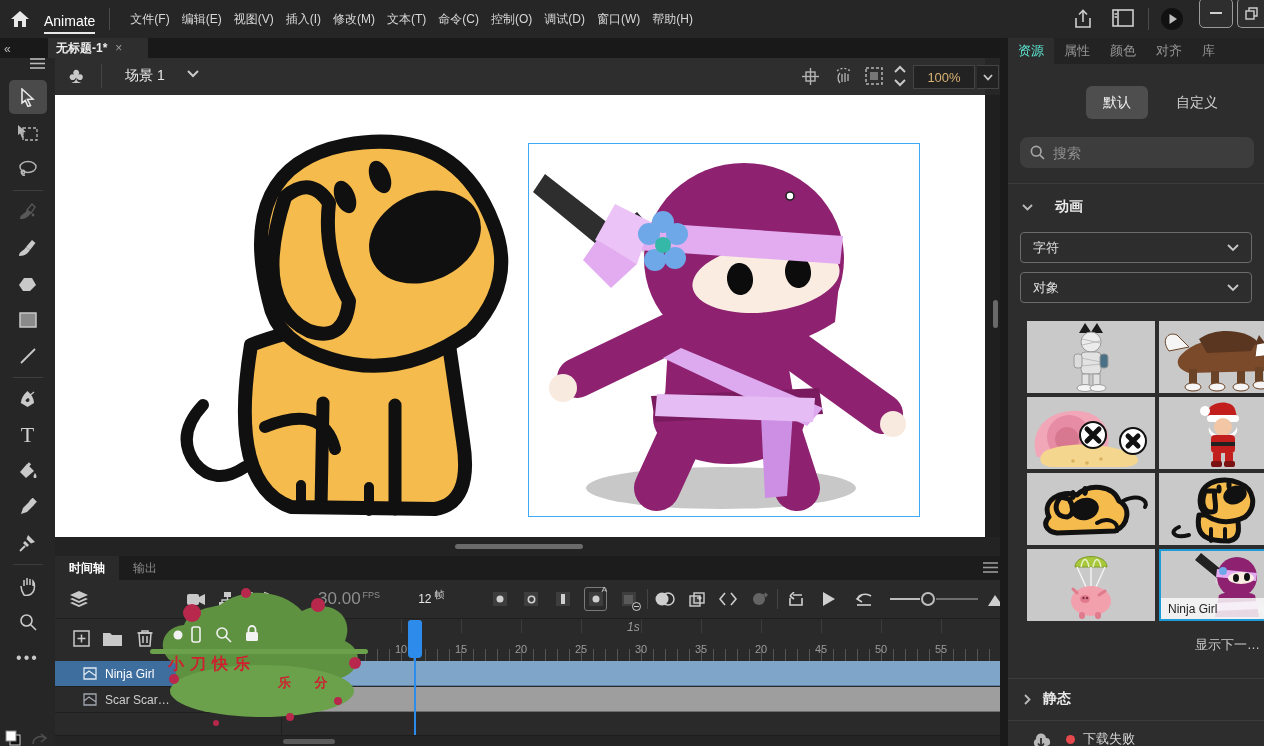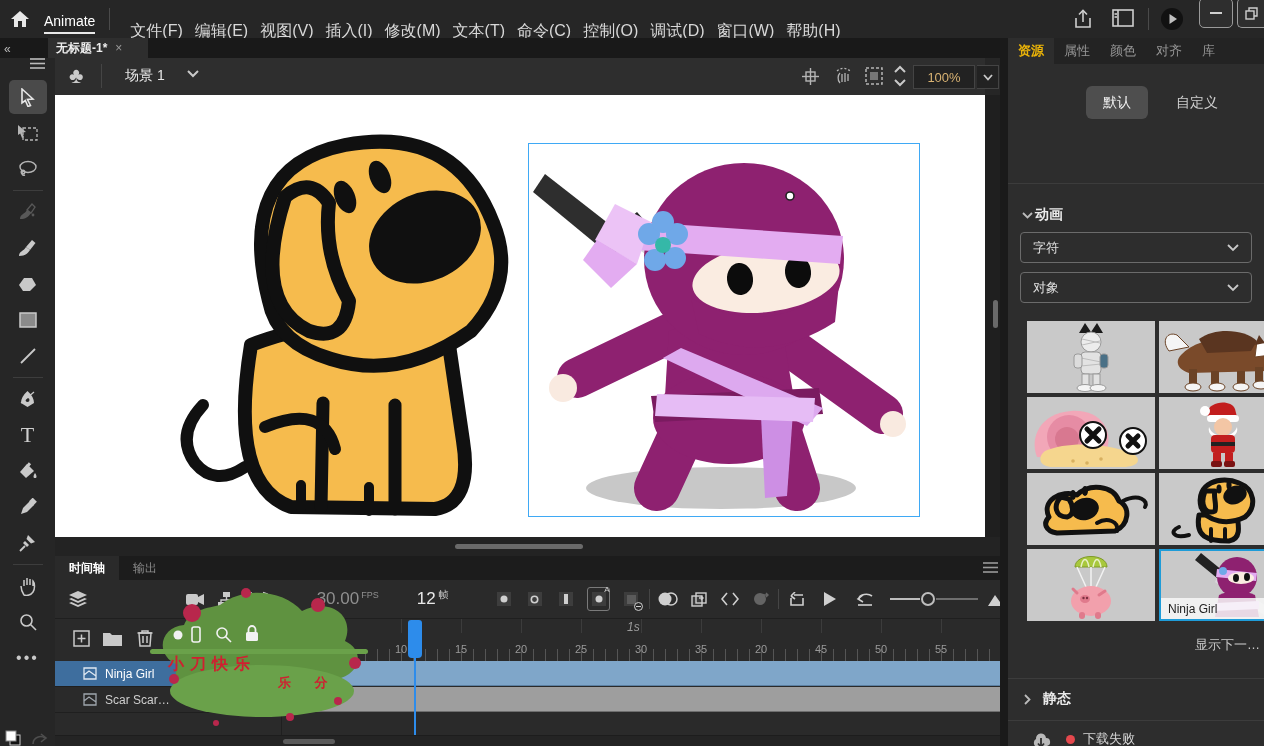--- a/index.html
+++ b/index.html
@@ -3,21 +3,21 @@
 <meta charset="utf-8">
 <style>
   * { margin:0; padding:0; box-sizing:border-box; }
   html,body { width:1264px; height:746px; overflow:hidden; background:#262626;
     font-family:"Liberation Sans", sans-serif; color:#d6d6d6; }
   .abs { position:absolute; }
   .row { display:flex; align-items:center; }
   svg { display:block; }
   
   #menubar { position:absolute; left:0; top:0; width:1264px; height:38px; background:#262626; }
-  .menu-item { font-size:16px; color:#d8d8d8; padding:12px 6px; height:38px; line-height:38px; cursor:default; }
+  .menu-item { font-size:12px; color:#d8d8d8; padding:0 6px; height:38px; line-height:38px; cursor:default; }
   #appname { font-size:14px; color:#fff; border-bottom:2px solid #e8e8e8; height:30px; line-height:34px; }
   .winbtn { width:34px; height:30px; border:1px solid #9a9a9a; border-radius:5px;
     display:flex; align-items:center; justify-content:center; color:#cfcfcf; background:#2e2e2e; }
   
   #tabrow { position:absolute; left:0; top:38px; width:1008px; height:20px; background:#191919; }
   #doctab { position:absolute; left:48px; top:38px; width:100px; height:20px; background:#2e2e2e;
     font-size:12px; color:#eee; display:flex; align-items:center; padding:0 8px; gap:8px; }
   #scenebar { position:absolute; left:55px; top:58px; width:930px; height:37px; background:#2e2e2e; }
   #zoombox { background:#222; border:1px solid #444; width:62px; height:24px; font-size:13px;
     color:#d8b272; display:flex; align-items:center; justify-content:center; }
@@ -37,21 +37,21 @@
   .tltab { height:24px; padding:0 14px; font-size:12px; display:flex; align-items:center; }
   .tlbtn { width:22px; height:20px; display:flex; align-items:center; justify-content:center; }
   .kf-sq { width:14px; height:14px; background:#3d3d3d; display:flex; align-items:center; justify-content:center; }
   .vdiv { width:1px; height:20px; background:#454545; margin:0 8px; }
   .ruler-num { position:absolute; top:24px; font-size:11px; color:#9a9a9a; transform:translateX(-50%); }
   .layer-row { position:absolute; left:0; width:953px; height:26px; }
   .band-dot { position:absolute; top:9px; width:7px; height:7px; border-radius:50%; }
   
   #rpanel { position:absolute; left:1008px; top:38px; width:256px; height:708px; background:#2d2d2d; }
   .rtab { font-size:13px; color:#969696; padding:0 10px; height:26px; display:flex; align-items:center; }
-  .rtab.active { color:#eab308; background:#2d2d2d; font-weight:bold; }
+  .rtab.active { color:#5eead4; background:#2d2d2d; font-weight:normal; }
   .dropdown { position:absolute; left:12px; width:232px; height:31px; border:1px solid #6b6b6b;
     border-radius:4px; display:flex; align-items:center; justify-content:space-between;
     padding:0 12px; font-size:13px; color:#e0e0e0; }
   .cell { position:absolute; width:128px; height:72px; background:#c9c9c9; overflow:hidden; }
   .hdiv { position:absolute; left:0; width:256px; height:1px; background:#3c3c3c; }
   input#search { width:100%; height:100%; background:transparent; border:none; outline:none;
     color:#ddd; font-size:14px; font-family:"Liberation Sans",sans-serif; }
   input#search::placeholder { color:#8f8f8f; }
 </style>
 </head>
@@ -375,21 +375,21 @@
     </span>
     <span class="tlbtn" style="margin-left:14px;">
       <svg width="18" height="16" viewBox="0 0 18 16" fill="none" stroke="#c9c9c9" stroke-width="1.5">
           <path d="M1 1 V15 H17"></path>
           <path d="M3 13 C9 13 11 4 16 3"></path>
           <path d="M13 1.5 L17 3 L14.5 6"></path>
         </svg>
     </span>
     <span style="margin-left:48px;font-size:17px;color:#8f8f8f;">30.00</span>
     <span style="font-size:9px;color:#8f8f8f;margin:-8px 12px 0 2px;">FPS</span>
-    <span style="margin-left:26px;font-size:17px;color:#e8e8e8;">12</span>
+    <span style="margin-left:26px;font-size:12px;color:#e8e8e8;">12</span>
     <span style="font-size:10px;color:#c9c9c9;margin:-8px 0 0 3px;">帧</span>
     <span class="tlbtn" style="margin-left:46px;">
         <span class="kf-sq">
           <svg width="8" height="8">
             <circle cx="4" cy="4" r="3.5" fill="#cfcfcf"></circle>
           </svg>
         </span>
       </span>
     <span class="tlbtn" style="margin-left:12px;">
         <span class="kf-sq">
@@ -597,24 +597,33 @@
     <div class="rtab active">资源</div>
     <div class="rtab">属性</div>
     <div class="rtab">颜色</div>
     <div class="rtab">对齐</div>
     <div class="rtab">库</div>
   </div>
 
   <div class="abs" style="left:78px;top:48px;width:62px;height:33px;background:#4e4e4e;border-radius:6px;display:flex;align-items:center;justify-content:center;font-size:14px;color:#f0f0f0;">默认</div>
   <div class="abs" style="left:158px;top:48px;width:62px;height:33px;display:flex;align-items:center;justify-content:center;font-size:14px;color:#cfcfcf;">自定义</div>
 
+  <div class="abs" style="left:12px;top:99px;width:234px;height:31px;background:#3d3d3d;border-radius:8px;display:flex;align-items:center;padding:0 10px;gap:8px;">
+    <span>
+      <svg width="15" height="15" viewBox="0 0 15 15" fill="none" stroke="#a5a5a5" stroke-width="1.7">
+          <circle cx="6.2" cy="6.2" r="4.8"></circle>
+          <line x1="9.8" y1="9.8" x2="14" y2="14"></line>
+        </svg>
+    </span>
+    <input id="search" placeholder="搜索" style="">
+  </div>
 
   <div class="hdiv" style="top:145px;"></div>
 
-  <div class="abs row" style="left:14px;top:168px;gap:2px;">
+  <div class="abs row" style="left:14px;top:160px;gap:22px;">
     <span>
       <svg width="11" height="7" viewBox="0 0 11 7" fill="none" stroke="#bbb" stroke-width="1.8">
           <path d="M1 1 L5.5 5.5 L10 1"></path>
         </svg>
     </span>
     <span style="font-size:14px;font-weight:bold;color:#eaeaea;">动画</span>
   </div>
 
   <div class="dropdown" style="top:194px;">
     <span>字符</span>

